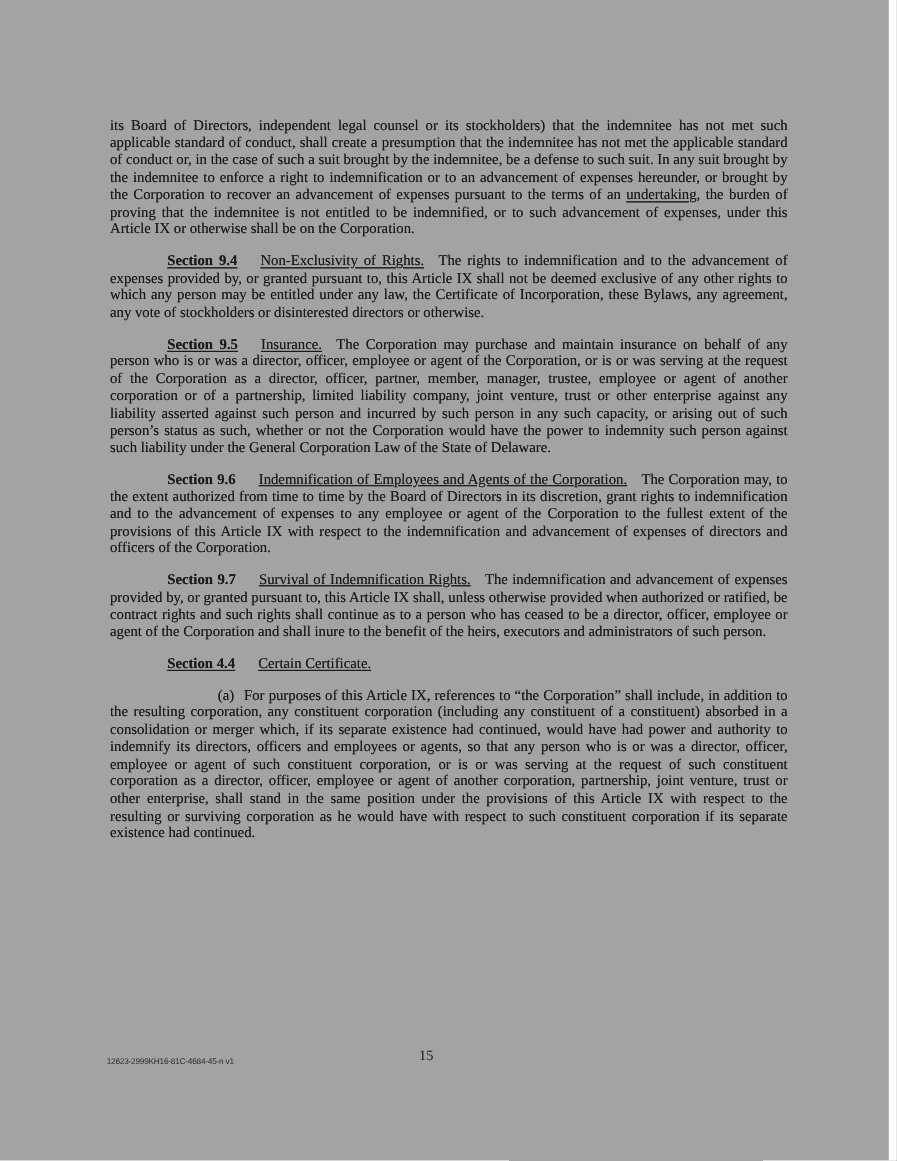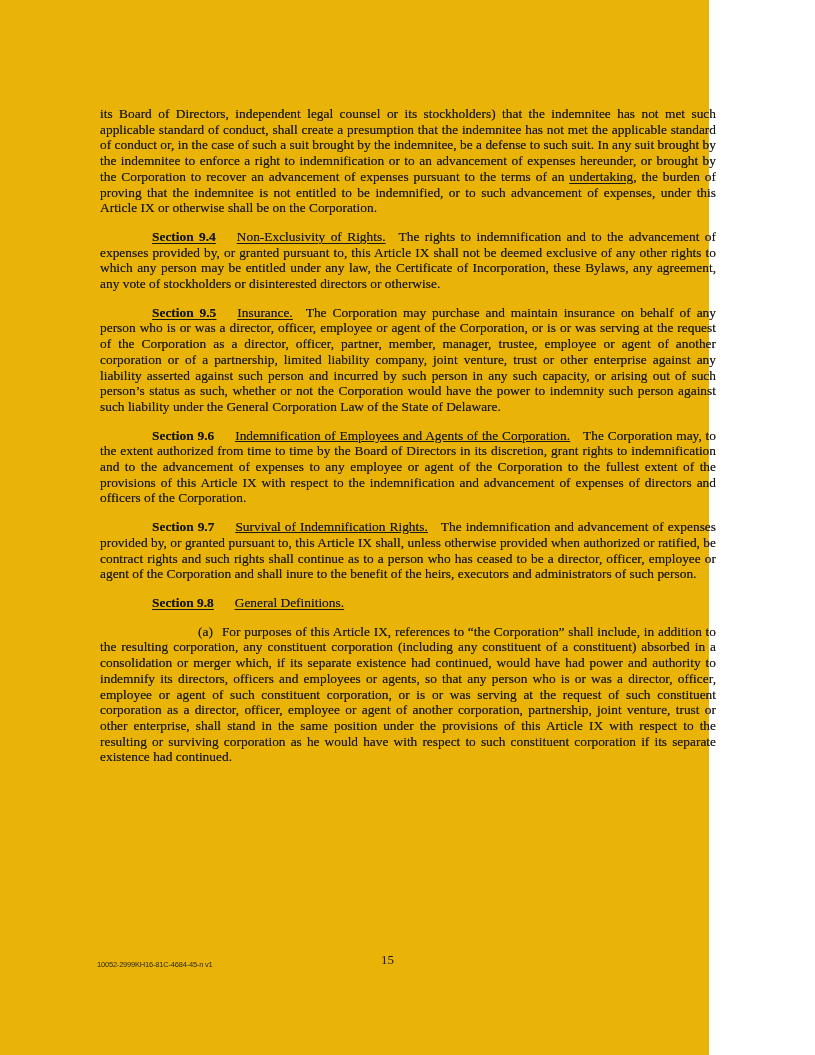--- a/index.html
+++ b/index.html
@@ -5,23 +5,23 @@
   html, body {
     margin: 0;
     padding: 0;
     background: #ffffff;
     width: 815px;
     height: 1055px;
     overflow: hidden;
   }
   .sheet {
     position: relative;
-    width: 709px;
+    width: 808px;
     height: 1055px;
-    background: #eab308;
+    background: #a3a3a3;
     font-family: "Liberation Serif", "DejaVu Serif", serif;
     color: #1b1b1b;
   }
   .content {
     position: absolute;
     left: 100px;
     top: 106px;
     width: 616px;
     filter: blur(0.3px) contrast(1.02);
   }
@@ -68,21 +68,21 @@
     <p><span>its Board of Directors, independent legal counsel or its stockholders) that the indemnitee has not met such applicable standard of conduct, shall create a presumption that the indemnitee has not met the applicable standard of conduct or, in the case of such a suit brought by the indemnitee, be a defense to such suit.  In any suit brought by the indemnitee to enforce a right to indemnification or to an advancement of expenses hereunder, or brought by the Corporation to recover an advancement of expenses pursuant to the terms of an </span><span class="u">undertaking</span><span>, the burden of proving that the indemnitee is not entitled to be indemnified, or to such advancement of expenses, under this Article IX or otherwise shall be on the Corporation.</span></p>
 
     <p class="indent"><span class="u sec-label">Section 9.4</span><span class="u sec-title">Non-Exclusivity of Rights.</span><span>The rights to indemnification and to the advancement of expenses provided by, or granted pursuant to, this Article IX shall not be deemed exclusive of any other rights to which any person may be entitled under any law, the Certificate of Incorporation, these Bylaws, any agreement, any vote of stockholders or disinterested directors or otherwise.</span></p>
 
     <p class="indent"><span class="u sec-label">Section 9.5</span><span class="u sec-title">Insurance.</span><span>The Corporation may purchase and maintain insurance on behalf of any person who is or was a director, officer, employee or agent of the Corporation, or is or was serving at the request of the Corporation as a director, officer, partner, member, manager, trustee, employee or agent of another corporation or of a partnership, limited liability company, joint venture, trust or other enterprise against any liability asserted against such person and incurred by such person in any such capacity, or arising out of such person’s status as such, whether or not the Corporation would have the power to indemnity such person against such liability under the General Corporation Law of the State of Delaware.</span></p>
 
     <p class="indent"><span class="sec-label">Section 9.6</span><span class="sec-title">Indemnification of Employees and Agents of the Corporation.</span><span>The Corporation may, to the extent authorized from time to time by the Board of Directors in its discretion, grant rights to indemnification and to the advancement of expenses to any employee or agent of the Corporation to the fullest extent of the provisions of this Article IX with respect to the indemnification and advancement of expenses of directors and officers of the Corporation.</span></p>
 
     <p class="indent"><span class="sec-label">Section 9.7</span><span class="sec-title">Survival of Indemnification Rights.</span><span>The indemnification and advancement of expenses provided by, or granted pursuant to, this Article IX shall, unless otherwise provided when authorized or ratified, be contract rights and such rights shall continue as to a person who has ceased to be a director, officer, employee or agent of the Corporation and shall inure to the benefit of the heirs, executors and administrators of such person.</span></p>
 
-    <p class="indent"><span class="u sec-label">Section 9.8</span><span class="u">General Definitions.</span></p>
+    <p class="indent"><span class="u sec-label">Section 4.4</span><span class="u">Certain Certificate.</span></p>
 
     <p class="indent-a"><span class="sub-marker">(a)</span><span>For purposes of this Article IX, references to “the Corporation” shall include, in addition to the resulting corporation, any constituent corporation (including any constituent of a constituent) absorbed in a consolidation or merger which, if its separate existence had continued, would have had power and authority to indemnify its directors, officers and employees or agents, so that any person who is or was a director, officer, employee or agent of such constituent corporation, or is or was serving at the request of such constituent corporation as a director, officer, employee or agent of another corporation, partnership, joint venture, trust or other enterprise, shall stand in the same position under the provisions of this Article IX with respect to the resulting or surviving corporation as he would have with respect to such constituent corporation if its separate existence had continued.</span></p>
 
   </div>
 
-  <div class="footer-id">10052-2999KH16-81C-4684-45-n v1</div>
+  <div class="footer-id">12623-2999KH16-81C-4684-45-n v1</div>
   <div class="page-number">15</div>
 </div>
 
 </body></html>

